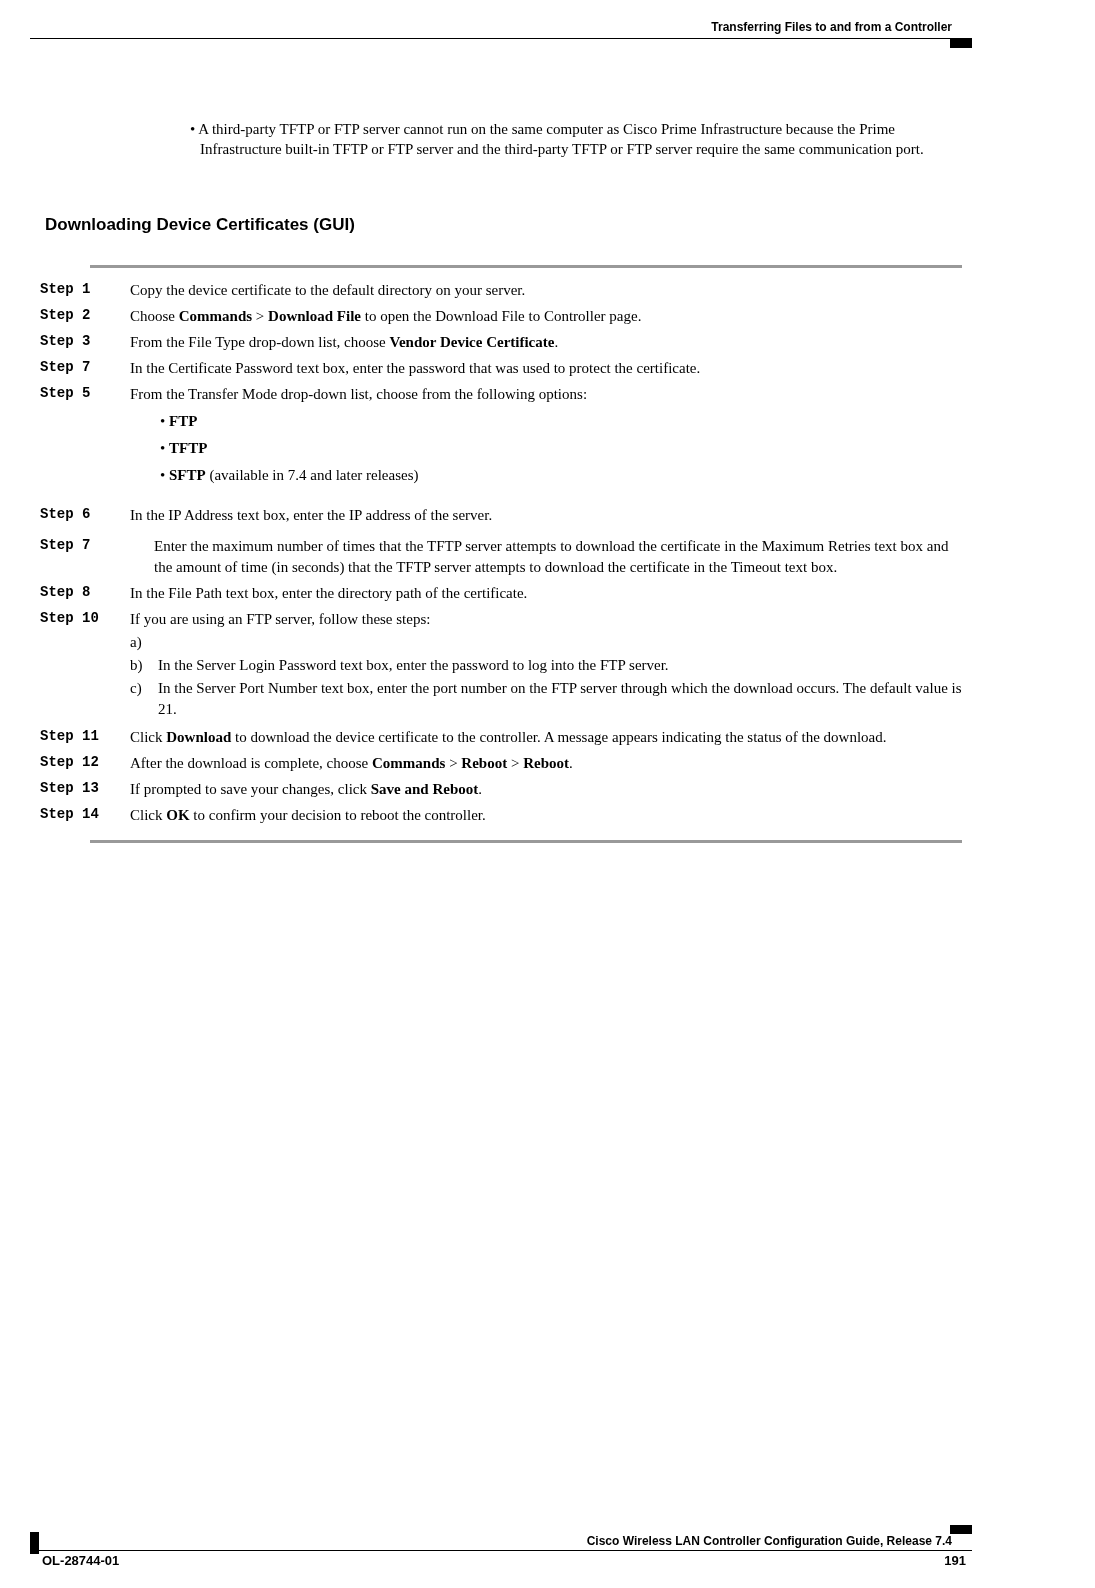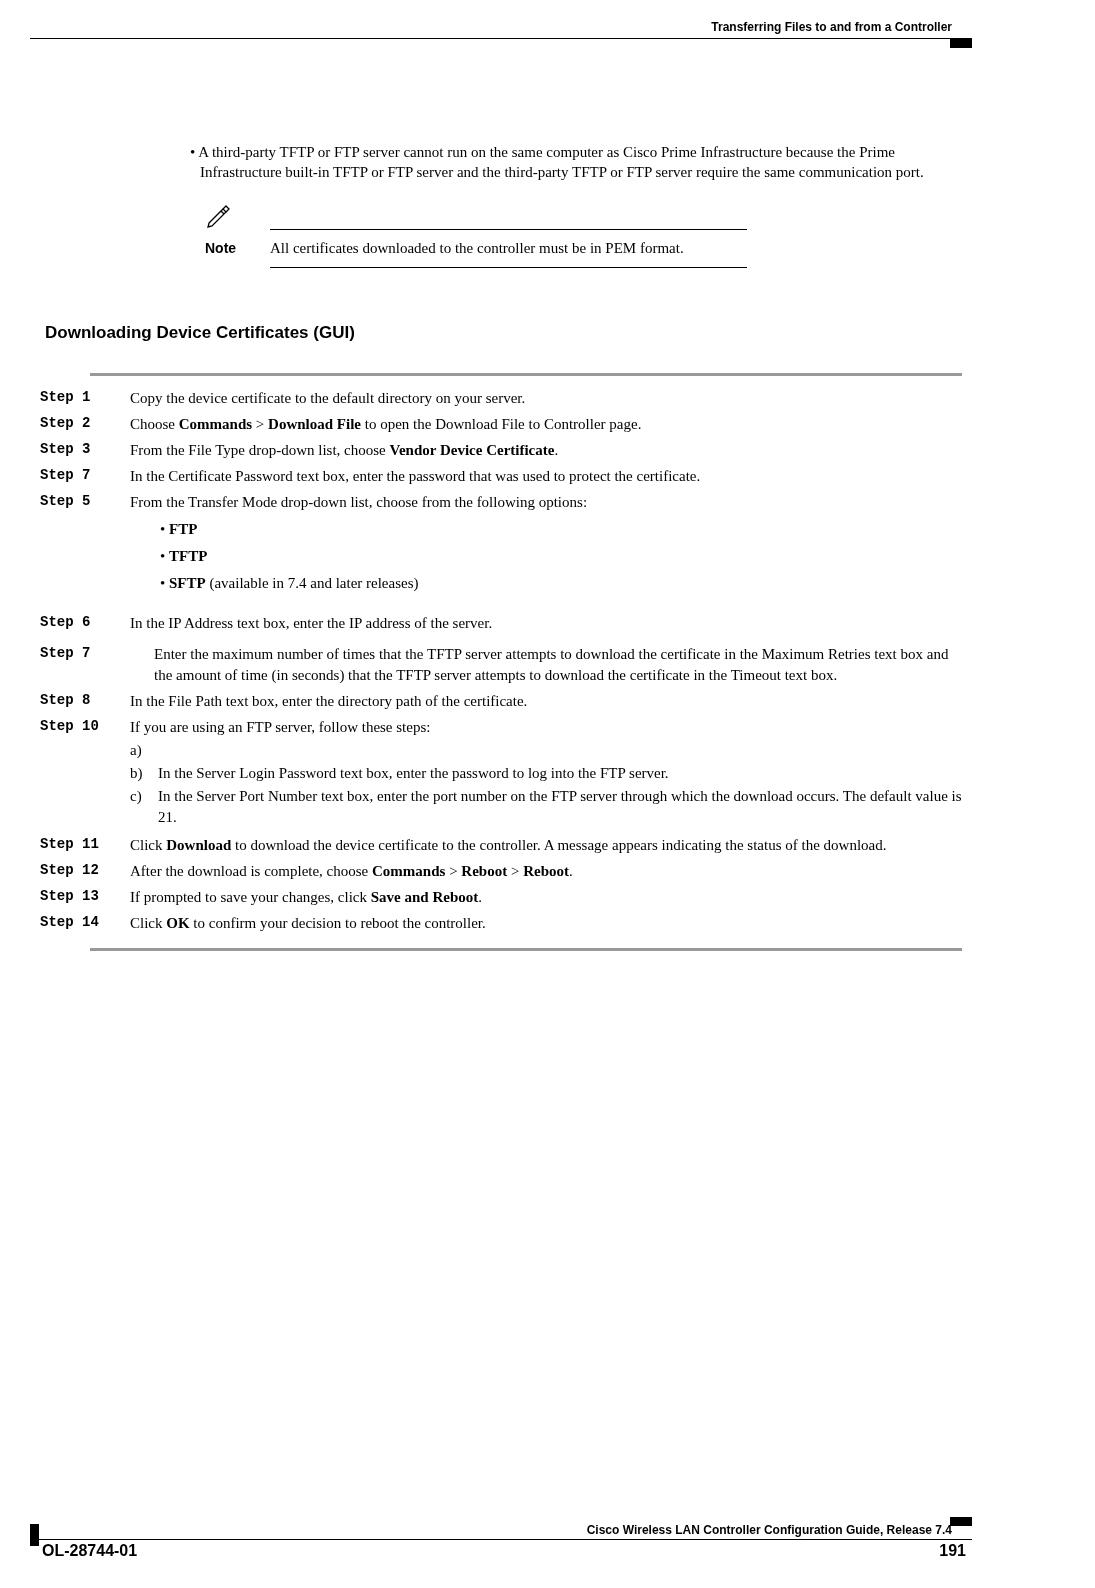--- a/index.html
+++ b/index.html
@@ -38,21 +38,20 @@
   }
   .body-area {
     padding: 80px 40px 0 40px;
   }
   .intro-bullet {
     margin-left: 150px;
     margin-right: 30px;
     text-indent: -10px;
     padding-left: 10px;
     line-height: 1.35;
-    margin-top: 23px;
   }
   .note-block {
     margin-left: 165px;
     margin-right: 215px;
     margin-top: 18px;
   }
   .note-icon-row {
     height: 28px;
   }
   .note-icon-svg {
@@ -118,40 +117,40 @@
   .step-body .sub-letter {
     display: flex;
     margin: 2px 0;
   }
   .step-body .sub-letter .lbl {
     width: 28px;
     flex-shrink:0;
   }
   .footer {
     position: absolute;
-    bottom: 28px;
+    bottom: 20px;
     left: 30px;
     right: 30px;
   }
   .footer-title {
     font-family: Arial, Helvetica, sans-serif;
     font-size: 12px;
     font-weight: bold;
     text-align: right;
     margin-bottom: 2px;
     padding-right: 20px;
   }
   .footer-rule {
     border-top: 1px solid #000;
   }
   .footer-row {
     display:flex;
     justify-content: space-between;
     font-family: Arial, Helvetica, sans-serif;
-    font-size: 16px;
+    font-size: 13px;
     font-weight: bold;
     padding-top: 2px;
   }
   .footer-left-marker {
     position: absolute;
     left: -0px;
     bottom: 14px;
     width: 9px;
     height: 22px;
     background: #000;
@@ -174,39 +173,20 @@
   <div class="header-line">Transferring Files to and from a Controller</div>
   <div class="header-rule"></div>
   <div class="header-marker"></div>
 
   <div class="body-area">
 
     <div class="intro-bullet">
       <span>• </span><span>A third-party TFTP or FTP server cannot run on the same computer as Cisco Prime Infrastructure because the Prime Infrastructure built-in TFTP or FTP server and the third-party TFTP or FTP server require the same communication port.</span>
     </div>
 
-    <div class="note-block">
-      <div class="note-icon-row">
-        <span class="note-icon-svg">
-          <svg width="28" height="28" viewBox="0 0 28 28">
-            <g stroke="#000" stroke-width="1.3" fill="none">
-              <path d="M4 22 L18 8 L21 11 L7 25 L3 26 Z"></path>
-              <path d="M16 10 L19 13"></path>
-              <path d="M18 8 L21 5 L24 8 L21 11"></path>
-            </g>
-          </svg>
-        </span>
-      </div>
-      <div class="note-rule"></div>
-      <div class="note-content">
-        <div class="note-label">Note</div>
-        <div class="note-text">All certificates downloaded to the controller must be in PEM format.</div>
-      </div>
-      <div class="note-rule"></div>
-    </div>
 
     <div class="section-heading">Downloading Device Certificates (GUI)</div>
 
     <div class="steps-rule-thick"></div>
 
     <div class="step-row">
       <div class="step-label">Step 1</div>
       <div class="step-body">Copy the device certificate to the default directory on your server.</div>
     </div>
 

